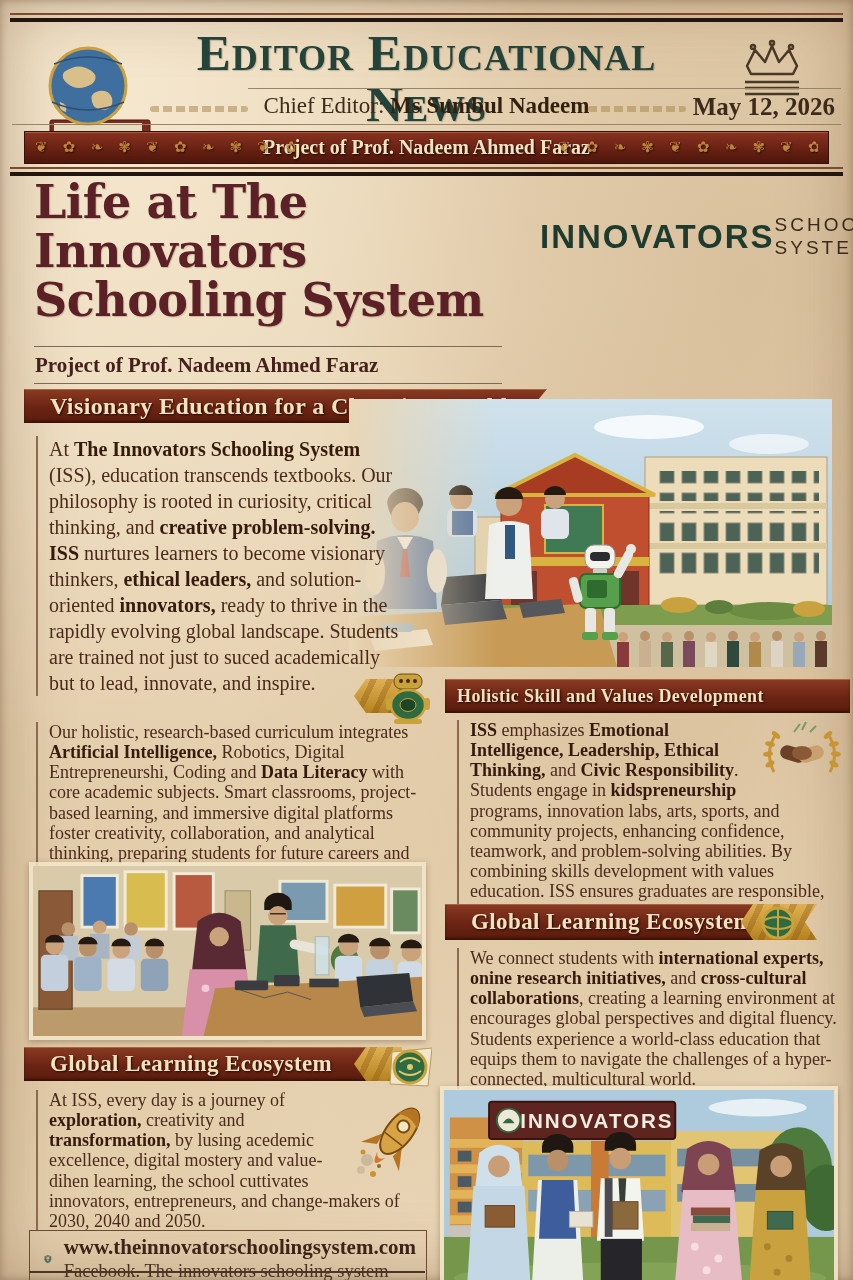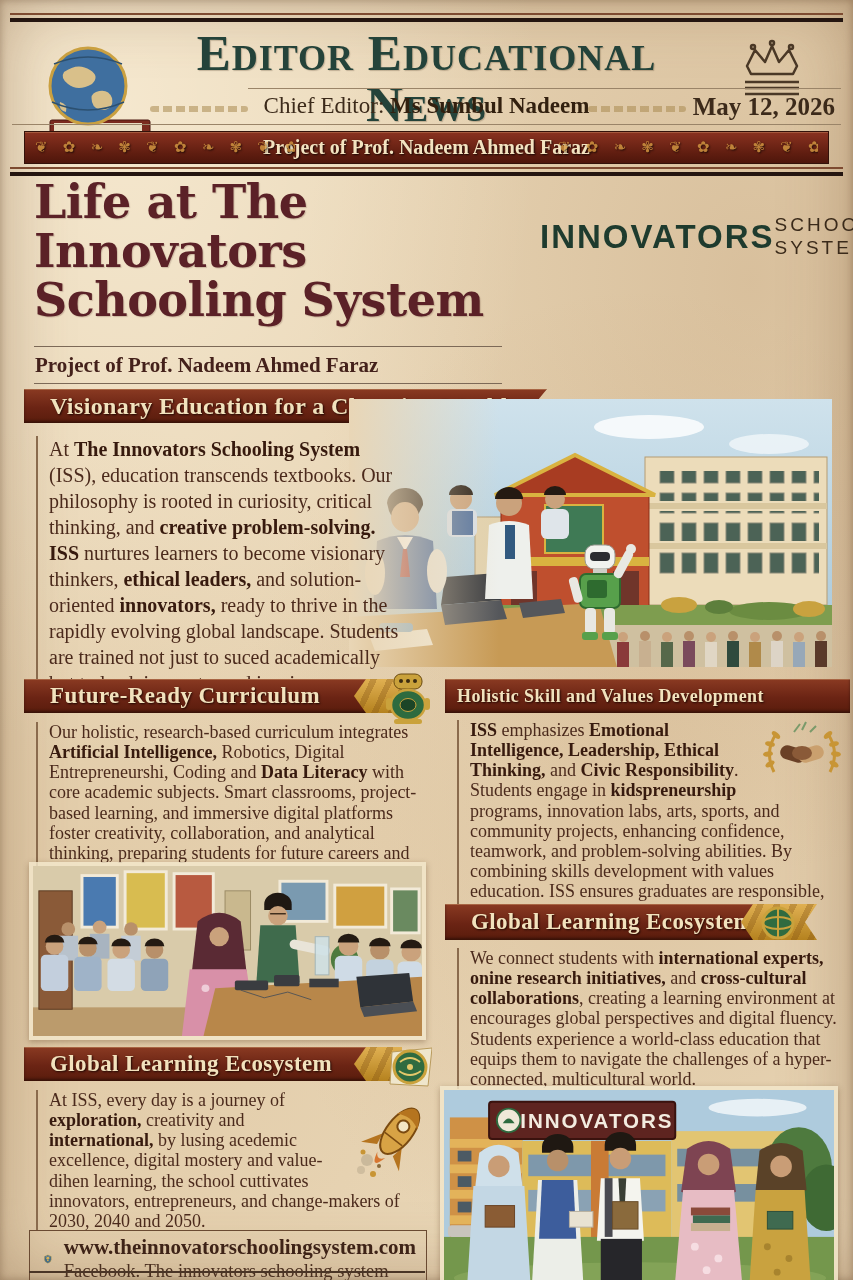--- a/index.html
+++ b/index.html
@@ -291,23 +291,20 @@
     <rect x="222" y="178" width="9" height="26" rx="4" fill="#e8e8e2" transform="rotate(-15 226 190)"></rect>
     <rect x="236" y="209" width="11" height="26" rx="4" fill="#e8e8e2"></rect>
       <rect x="255" y="209" width="11" height="26" rx="4" fill="#e8e8e2"></rect>
     <rect x="233" y="233" width="16" height="8" rx="3" fill="#57a04b"></rect>
       <rect x="253" y="233" width="16" height="8" rx="3" fill="#57a04b"></rect>
     <rect width="150" height="268" fill="url(#fadeL)"></rect>
   </svg>
 
   <div class="abs para p-vis" style="left:36px;top:436px;width:352px;"><span>At </span><b>The Innovators Schooling System</b><span> (ISS), education transcends textbooks. Our philosophy is rooted in curiosity, critical thinking, and </span><b>creative problem-solving. ISS</b><span> nurtures learners to become visionary thinkers, </span><b>ethical leaders,</b><span> and solution-oriented </span><b>innovators,</b><span> ready to thrive in the rapidly evolving global landscape. Students are trained not just to suced academically but to lead, innovate, and inspire.</span></div>
 
-  <div class="abs banner" style="left:24px;top:679px;width:330px;">
-    <span>Future-Ready Curriculum</span>
-  </div>
   <div class="abs tail" style="left:354px;top:679px;width:48px;"></div>
   <svg class="abs" style="left:386px;top:672px;" width="44" height="52" viewBox="0 0 44 52">
     <rect x="8" y="2" width="28" height="15" rx="7" fill="#caa23c" stroke="#6a4a10"></rect>
     <circle cx="15" cy="9" r="2" fill="#3a2a10"></circle>
       <circle cx="22" cy="9" r="2" fill="#3a2a10"></circle>
       <circle cx="29" cy="9" r="2" fill="#3a2a10"></circle>
     <ellipse cx="22" cy="33" rx="17" ry="15" fill="#2e6b3f" stroke="#caa23c" stroke-width="2.5"></ellipse>
     <ellipse cx="22" cy="33" rx="8" ry="6.5" fill="#1c4527" stroke="#caa23c"></ellipse>
     <rect x="0" y="26" width="6" height="12" rx="3" fill="#caa23c"></rect>
       <rect x="38" y="26" width="6" height="12" rx="3" fill="#caa23c"></rect>
@@ -403,21 +400,21 @@
           <path d="M38,70 Q43,90 48,70 Q43,78 38,70 Z" fill="#d87630"></path>
           <path d="M31,52 L19,72 L33,64 Z" fill="#b5741f"></path>
             <path d="M55,52 L67,72 L53,64 Z" fill="#b5741f"></path>
           <ellipse cx="43" cy="40" rx="13" ry="27" fill="#d8a345" stroke="#7a4a10" stroke-width="2"></ellipse>
           <path d="M30,28 Q43,-2 56,28 Q43,20 30,28 Z" fill="#b5741f"></path>
           <circle cx="43" cy="34" r="6" fill="#f3e6c4" stroke="#7a4a10" stroke-width="2"></circle>
           <line x1="32" y1="50" x2="54" y2="50" stroke="#7a4a10" stroke-width="1.5"></line>
         </g>
       </svg>
     </span>
-    <span><span>At ISS, every day is a journey of </span><b>exploration,</b><span> creativity and </span><b>international,</b><span> by lusing acedemic excellence, digital mostery and value-dihen learning, the school cuttivates innovators, entrepreneurs, and change-makers of 2030, 2040 and 2050.</span></span>
+    <span><span>At ISS, every day is a journey of </span><b>exploration,</b><span> creativity and </span><b>transformation,</b><span> by lusing acedemic excellence, digital mostery and value-dihen learning, the school cuttivates innovators, entrepreneurs, and change-makers of 2030, 2040 and 2050.</span></span>
   </div>
 
   <div class="abs footer-box" style="left:29px;top:1208px;width:372px;margin-top:22px;">
     <svg width="36" height="42" viewBox="0 0 36 42">
       <path d="M18,2 L34,9 V22 Q34,35 18,41 Q2,35 2,22 V9 Z" fill="#3e6a8c" stroke="#caa23c" stroke-width="2"></path>
       <circle cx="18" cy="17" r="7" fill="#d8b050"></circle>
       <rect x="14" y="26" width="8" height="5" fill="#d8b050"></rect>
       <path d="M8,13 q4,-6 8,-2 M28,13 q-4,-6 -8,-2" stroke="#e8e0c8" fill="none" stroke-width="1.5"></path>
     </svg>
     <div>

